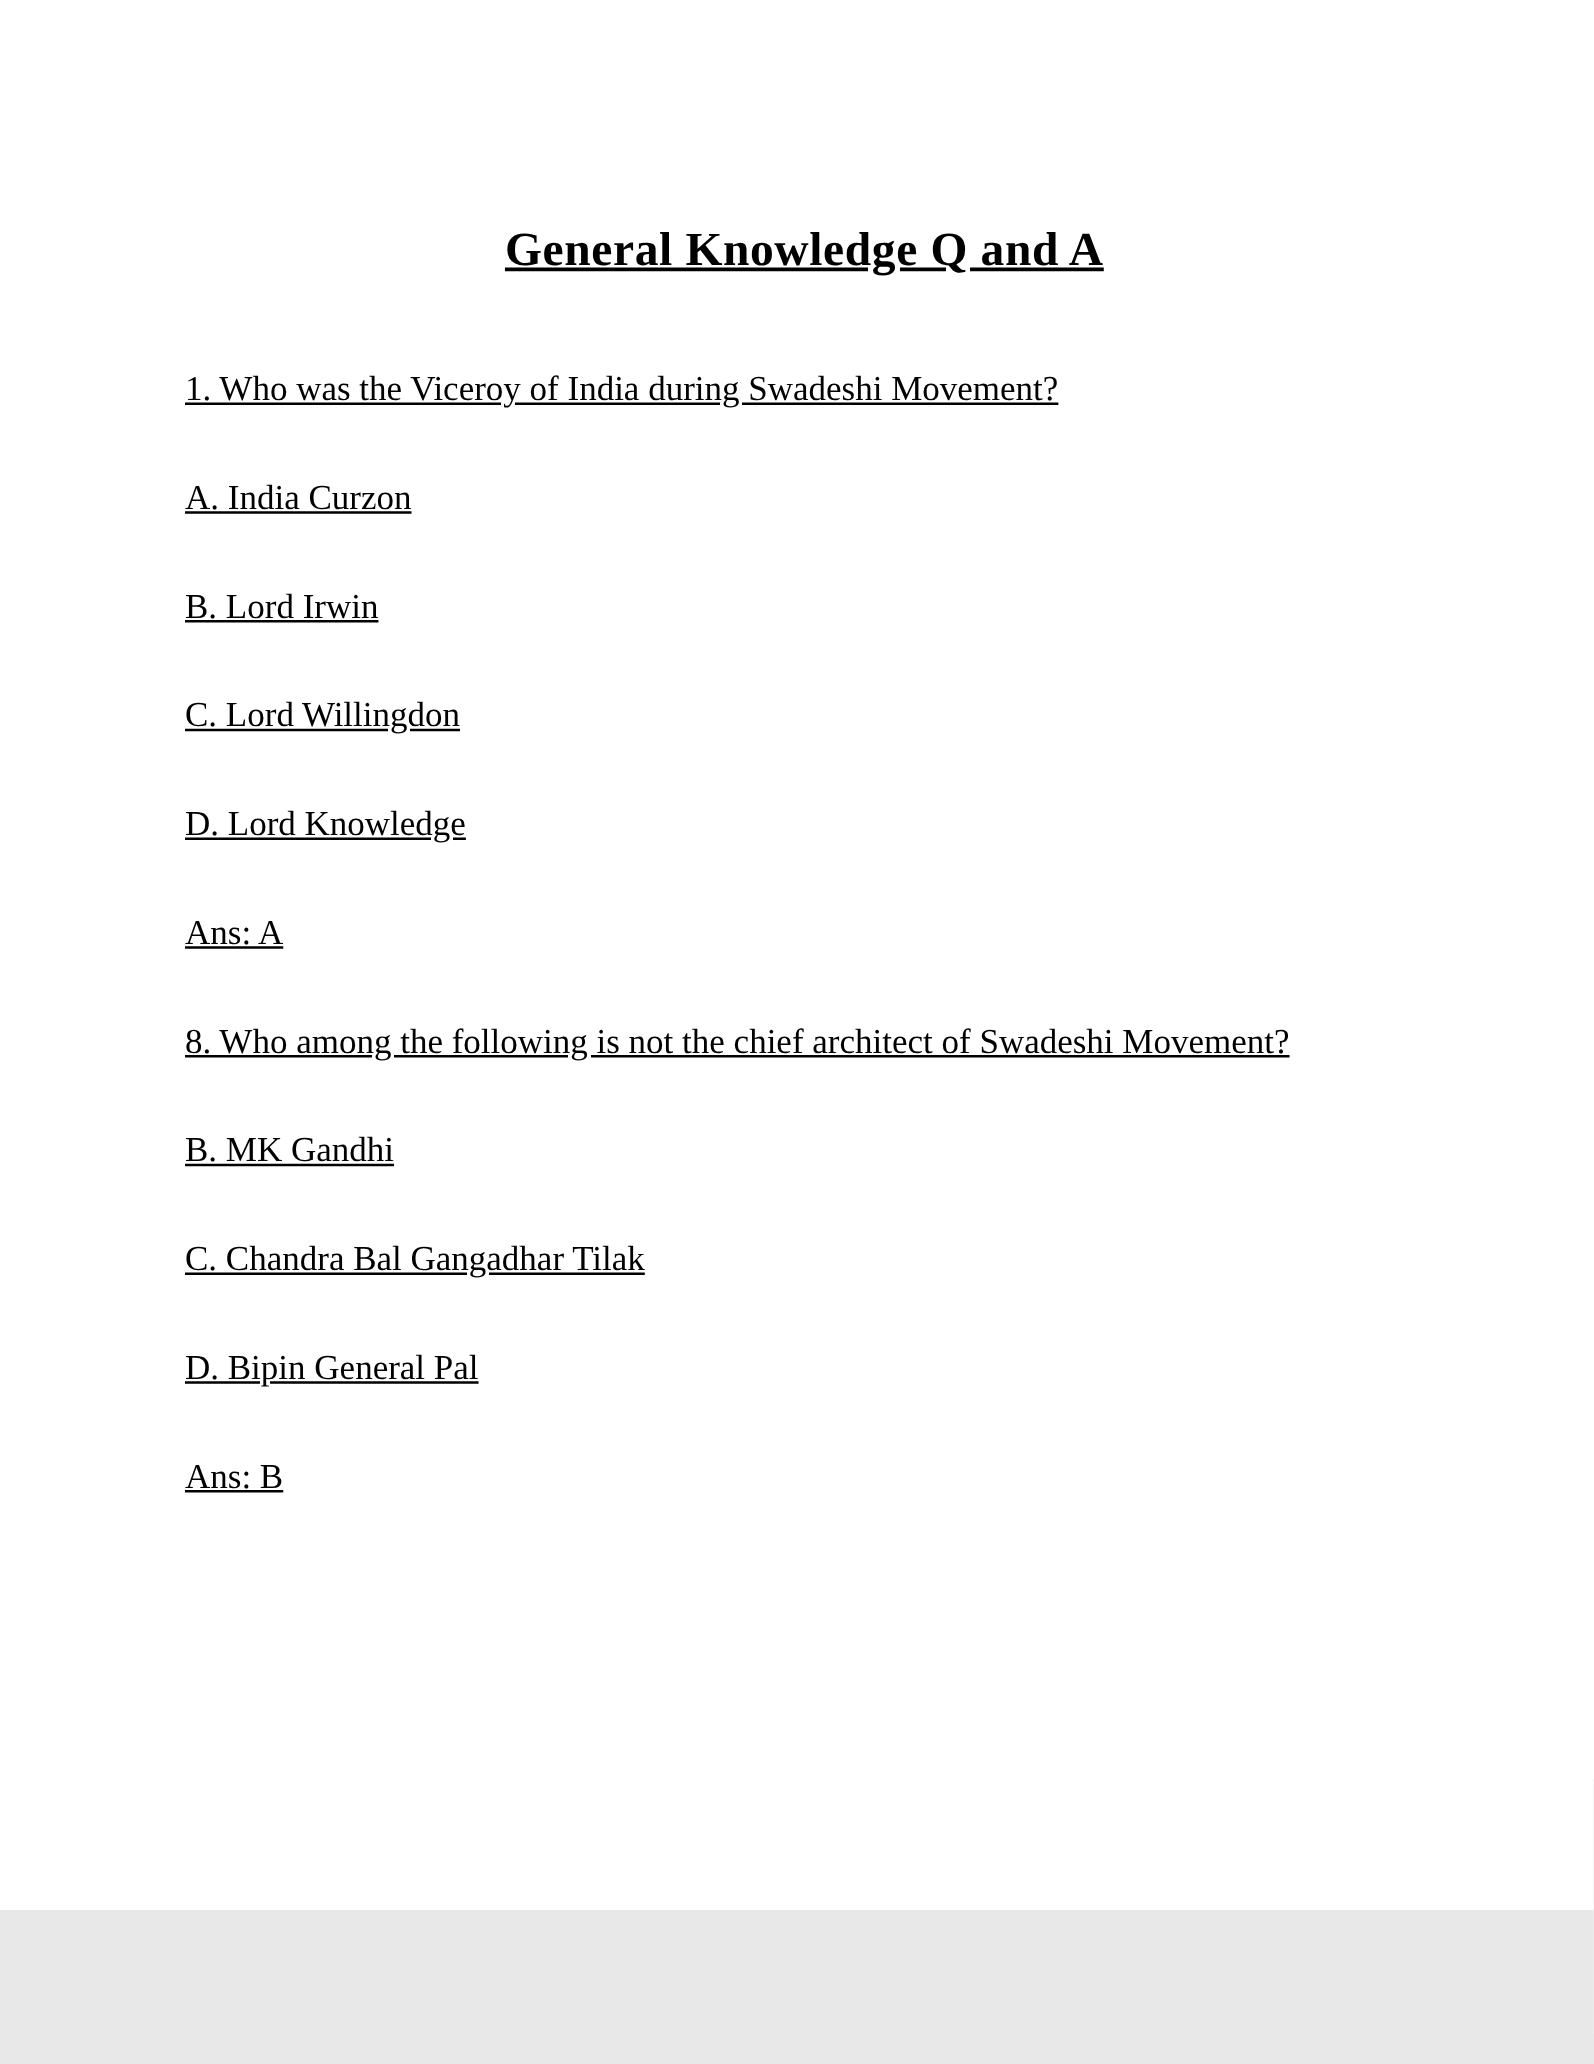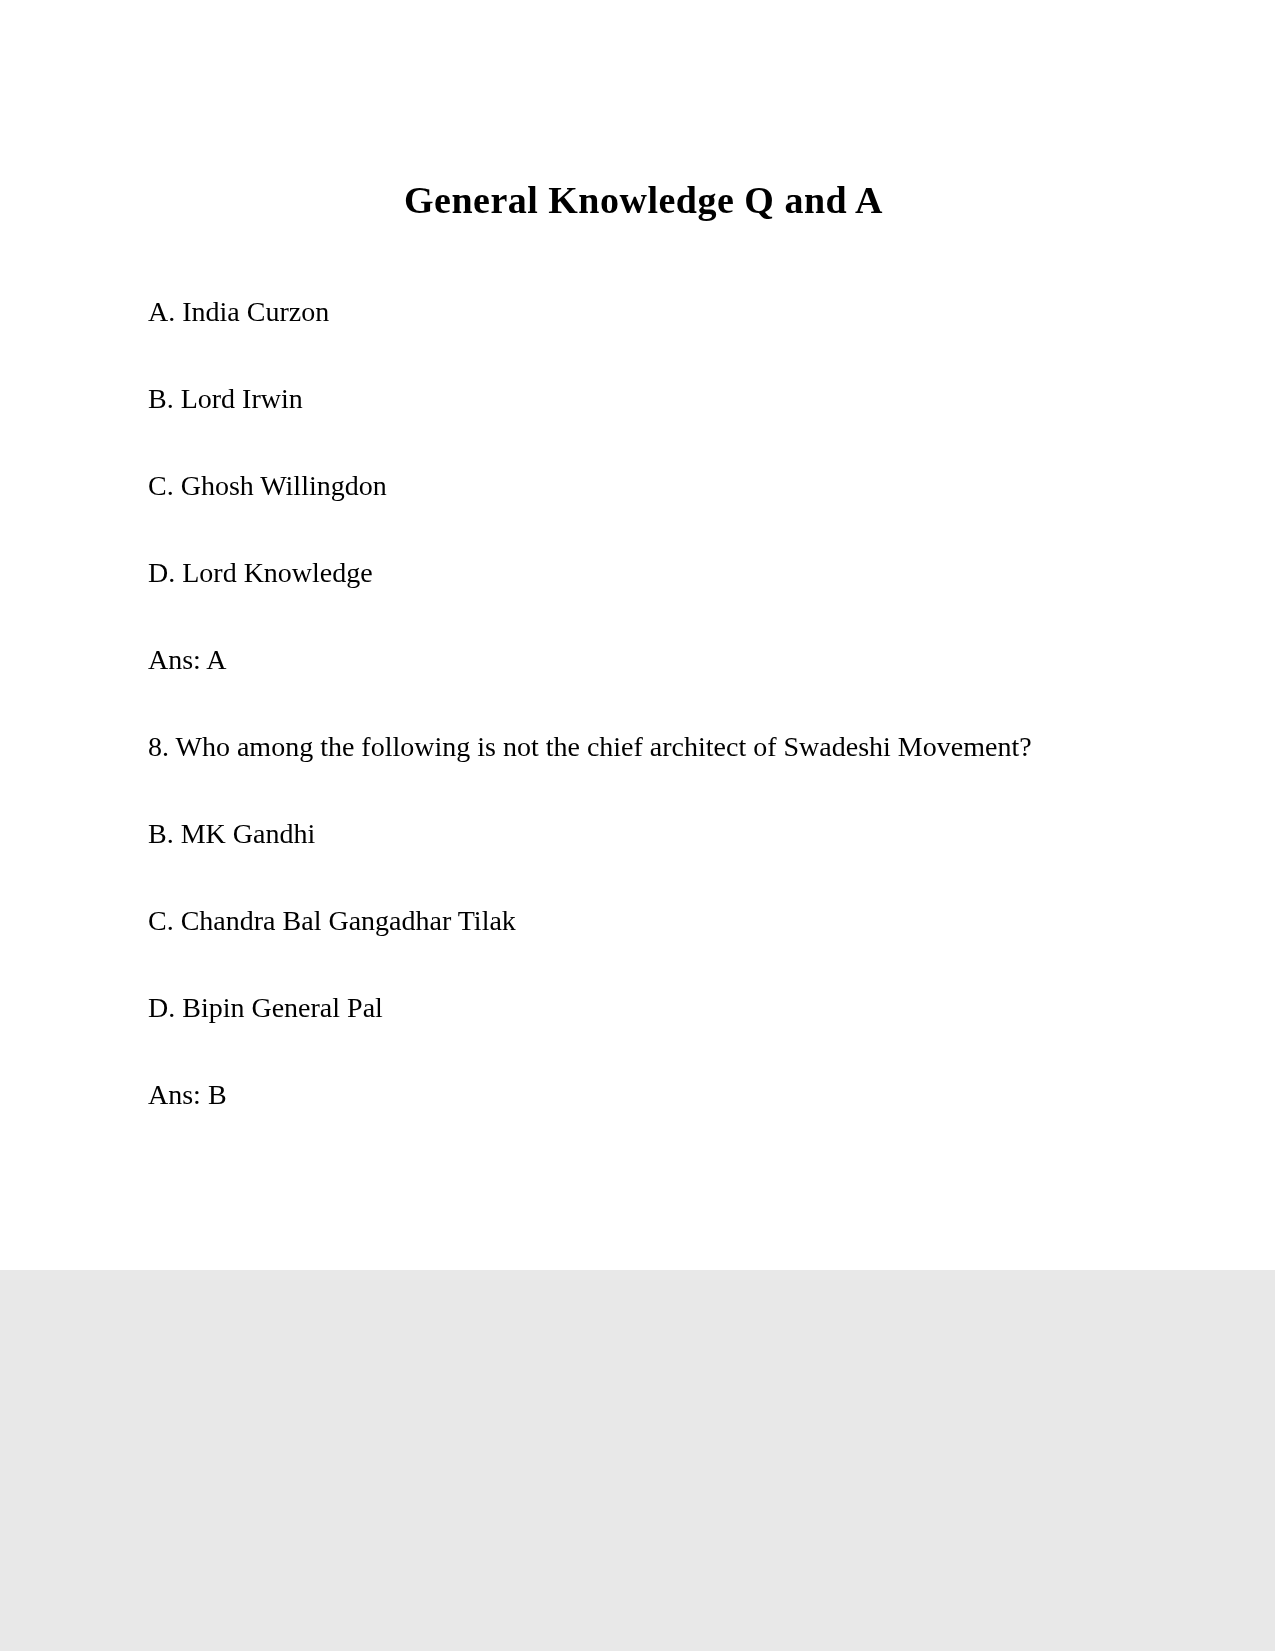--- a/index.html
+++ b/index.html
@@ -5,26 +5,27 @@
   * { margin: 0; padding: 0; box-sizing: border-box; }
 
   html, body {
     background: #e8e8e8;
     font-family: "Liberation Serif", "DejaVu Serif", serif;
   }
 
   .page {
     position: relative;
     width: 1275px;
-    height: 1270px;
+    height: 1528px;
     margin: 0 auto;
     background: #ffffff;
     color: #000000;
     overflow: hidden;
     padding: 178px 76px 0 148px;
+    text-decoration: underline;
   }
 
   .doc-title {
     font-size: 38px;
     font-weight: bold;
     line-height: 44px;
     text-align: center;
     letter-spacing: 0.5px;
     margin-bottom: 73px;
     
@@ -41,23 +42,24 @@
   section { display: block; }
 </style>
 </head>
 <body>
 
 <div class="page">
 
   <h1 class="doc-title">General Knowledge Q and A</h1>
 
   <section>
+    <p class="line">1. Who was the Viceroy of India during Swadeshi Movement?</p>
     <p class="line">A. India Curzon</p>
     <p class="line">B. Lord Irwin</p>
-    <p class="line">C. Ghosh Willingdon</p>
+    <p class="line">C. Lord Willingdon</p>
     <p class="line">D. Lord Knowledge</p>
     <p class="line">Ans: A</p>
   </section>
 
   <section>
     <p class="line">8. Who among the following is not the chief architect of Swadeshi Movement?</p>
     <p class="line">B. MK Gandhi</p>
     <p class="line">C. Chandra Bal Gangadhar Tilak</p>
     <p class="line">D. Bipin General Pal</p>
     <p class="line">Ans: B</p>

